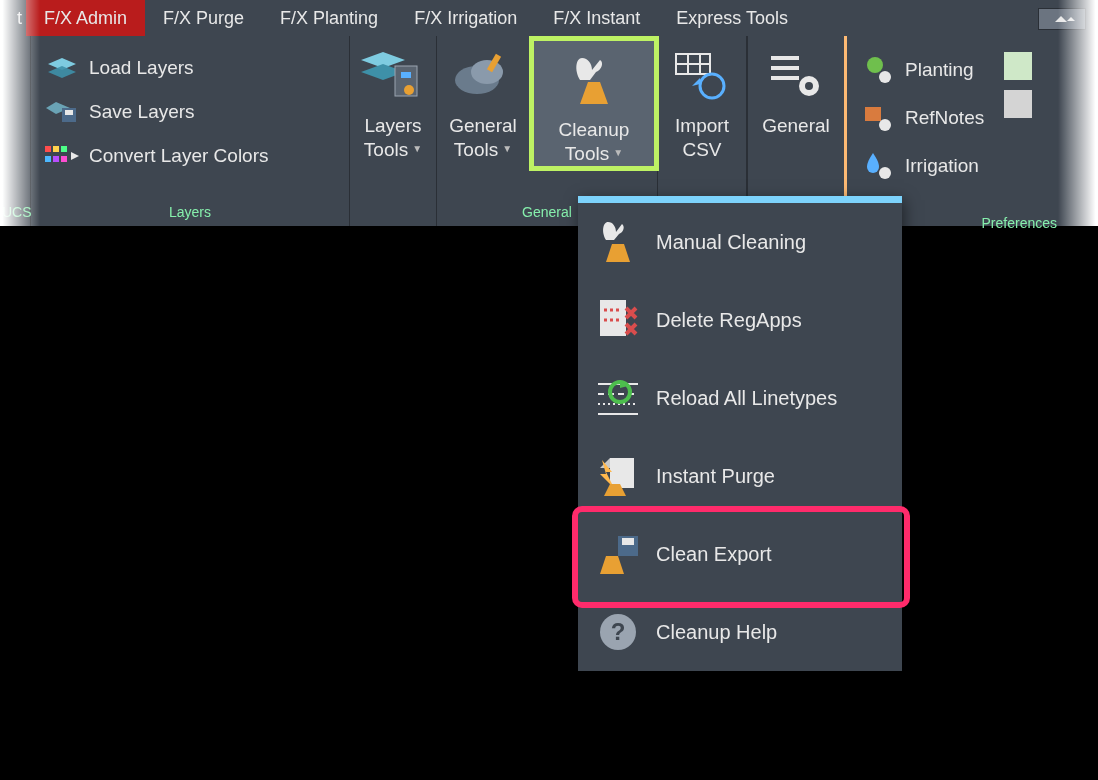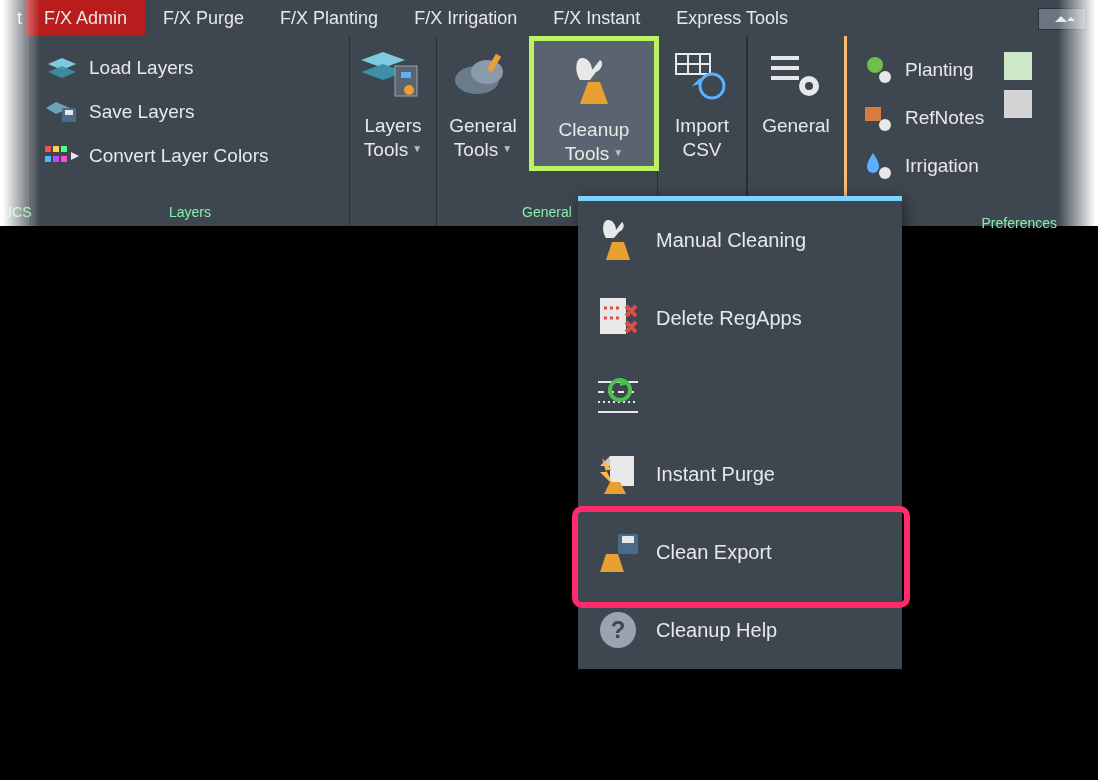--- a/index.html
+++ b/index.html
@@ -43,21 +43,21 @@
   .panel.genset{width:96px;border-right:none;}
   .panel.prefs{flex:none;width:216px;border-right:none;}
   .prefs-list{padding:10px 8px;}
   .pref-item{display:flex;align-items:center;height:48px;gap:10px;padding:0 6px;cursor:pointer;}
   .pref-item .pico{width:34px;height:34px;flex:none;display:flex;align-items:center;justify-content:center;}
   .pref-item span{font-size:19px;}
   .right-placeholder{width:40px;display:flex;flex-direction:column;gap:10px;padding-top:16px;align-items:center;}
   .swatch{width:28px;height:28px;background:#cfe8c8;}
   .swatch2{width:28px;height:28px;background:#d4d4d4;}
   
-  .dropdown{position:absolute;top:196px;left:578px;width:324px;background:#3e4650;border-top:5px solid #7dd3fc;box-shadow:2px 4px 14px rgba(0,0,0,.5);}
+  .dropdown{position:absolute;top:196px;left:578px;width:324px;background:#3e4650;border-top:7px solid #7dd3fc;box-shadow:2px 4px 14px rgba(0,0,0,.5);}
   .dd-item{display:flex;align-items:center;height:78px;padding:0 14px;gap:12px;cursor:pointer;}
   .dd-item .dico{width:52px;height:52px;flex:none;display:flex;align-items:center;justify-content:center;}
   .dd-item span{font-size:20px;}
   .highlight{position:absolute;border:6px solid #ff2b6b;border-radius:10px;pointer-events:none;}
 </style>
 </head>
 <body>
 
 <div class="ribbon-area">
 
@@ -293,20 +293,21 @@
     <div class="dico">
         <svg width="48" height="48" viewBox="0 0 48 48">
           <line x1="4" y1="10" x2="44" y2="10" stroke="#e8e8e8" stroke-width="2"></line>
           <line x1="4" y1="20" x2="44" y2="20" stroke="#e8e8e8" stroke-width="2" stroke-dasharray="6 4"></line>
           <line x1="4" y1="30" x2="44" y2="30" stroke="#e8e8e8" stroke-width="2" stroke-dasharray="2 3"></line>
           <line x1="4" y1="40" x2="44" y2="40" stroke="#e8e8e8" stroke-width="2"></line>
           <circle cx="26" cy="18" r="10" fill="none" stroke="#4dbf4d" stroke-width="4"></circle>
           <polygon points="26,6 34,12 26,14" fill="#4dbf4d"></polygon>
         </svg>
       </div>
+    <span>Reload All Linetypes</span>
   </div>
   <div class="dd-item">
     <div class="dico">
         <svg width="48" height="48" viewBox="0 0 48 48">
           <rect x="16" y="6" width="24" height="30" fill="#e8e8e8"></rect>
           <polygon points="16,6 16,16 6,16" fill="#c8c8c8"></polygon>
           <polygon points="8,8 18,20 12,20 20,36 6,22 12,22" fill="#ffb84d"></polygon>
           <polygon points="10,44 32,44 26,32 16,32" fill="#e8a033"></polygon>
         </svg>
       </div>

